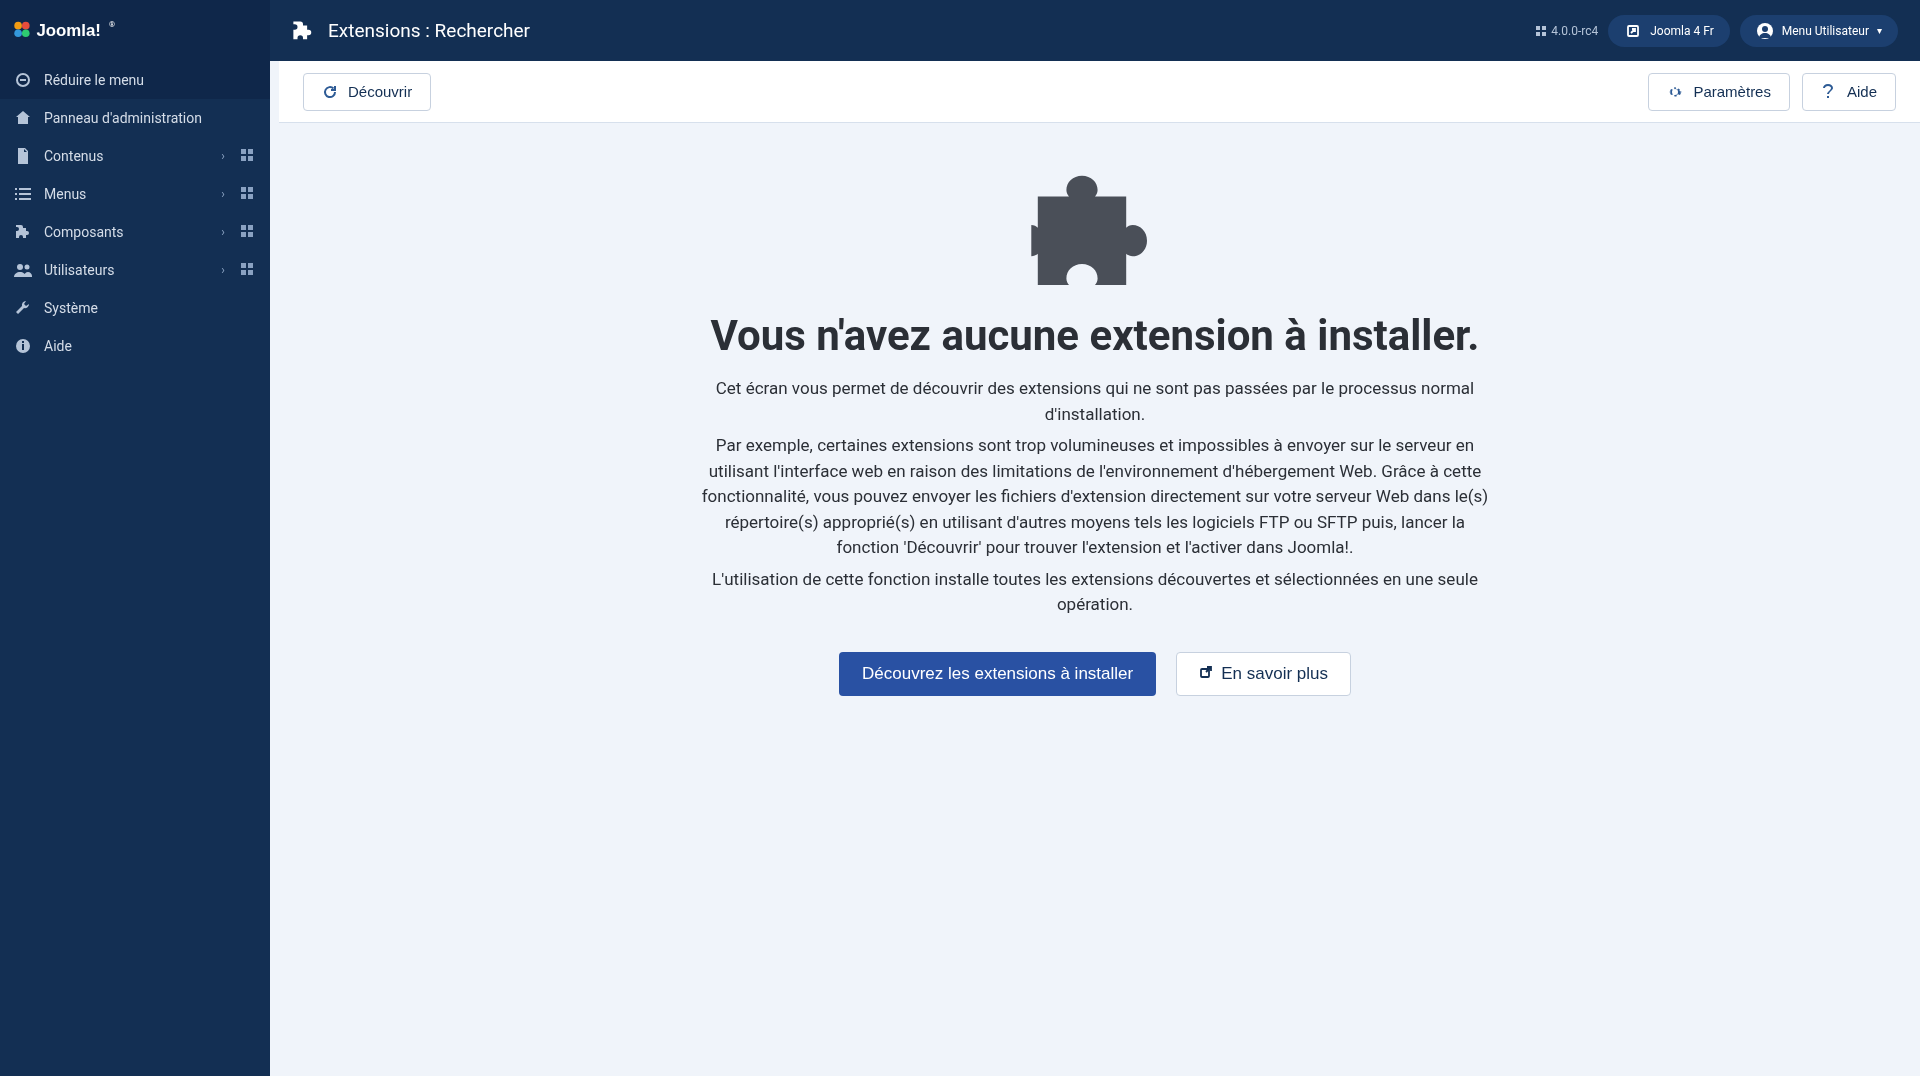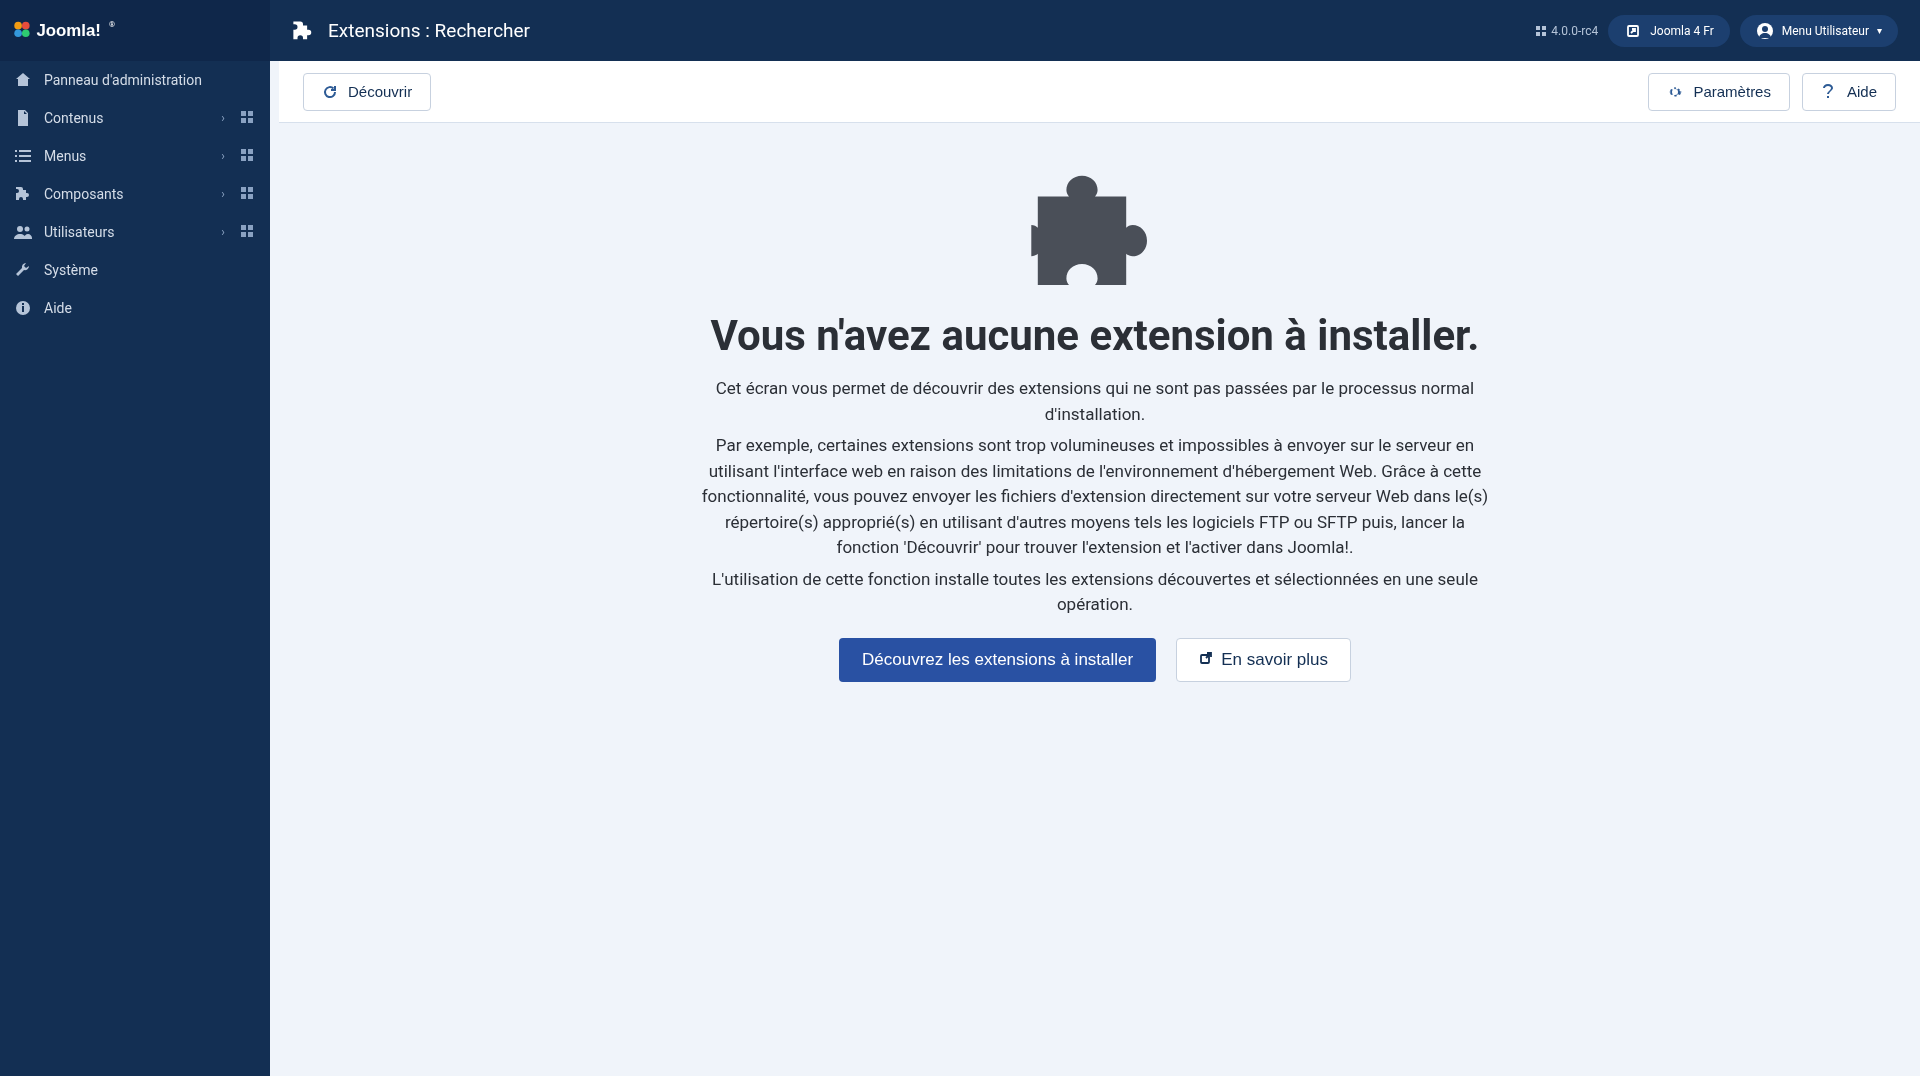--- a/index.html
+++ b/index.html
@@ -126,21 +126,21 @@
 }
 .descr {
   max-width:800px;
   text-align:center;
   font-size:17px;
   line-height:1.5;
   color:#2b2f36;
 }
 .descr p { margin-bottom:6px; }
 .actions {
-  margin-top:14px;
+  margin-top:28px;
   display:flex;
   gap:20px;
 }
 .btn-primary {
   background:#2951a3;
   border-color:#2951a3;
   color:#fff;
   padding:0 22px;
   height:44px;
   border-radius:4px;
@@ -177,20 +177,29 @@
           <circle cx="8" cy="10" r="5" fill="#f39c12"></circle>
           <circle cx="18" cy="10" r="5" fill="#e74c3c"></circle>
           <circle cx="8" cy="20" r="5" fill="#3498db"></circle>
           <circle cx="18" cy="20" r="5" fill="#2ecc71"></circle>
           <text x="32" y="24" font-family="Arial" font-size="22" font-weight="bold" fill="#fff">Joomla!</text>
           <text x="127" y="12" font-size="10" fill="#fff">®</text>
         </g>
       </svg>
     </div>
 
+    <div class="collapse-row">
+      <span class="nav-icon">
+        <svg width="16" height="16" viewBox="0 0 16 16">
+            <circle cx="8" cy="8" r="6" fill="none" stroke="#b5c4d8" stroke-width="2"></circle>
+            <rect x="5" y="7" width="6" height="2" fill="#b5c4d8"></rect>
+          </svg>
+      </span>
+      <span class="nav-label">Réduire le menu</span>
+    </div>
 
     <div class="nav-item">
       <span class="nav-icon">
         <svg width="16" height="16" viewBox="0 0 16 16" fill="#b5c4d8">
             <path d="M8 1l7 6h-2v7H3V7H1z"></path>
           </svg>
       </span>
       <span class="nav-label">Panneau d'administration</span>
     </div>
 

